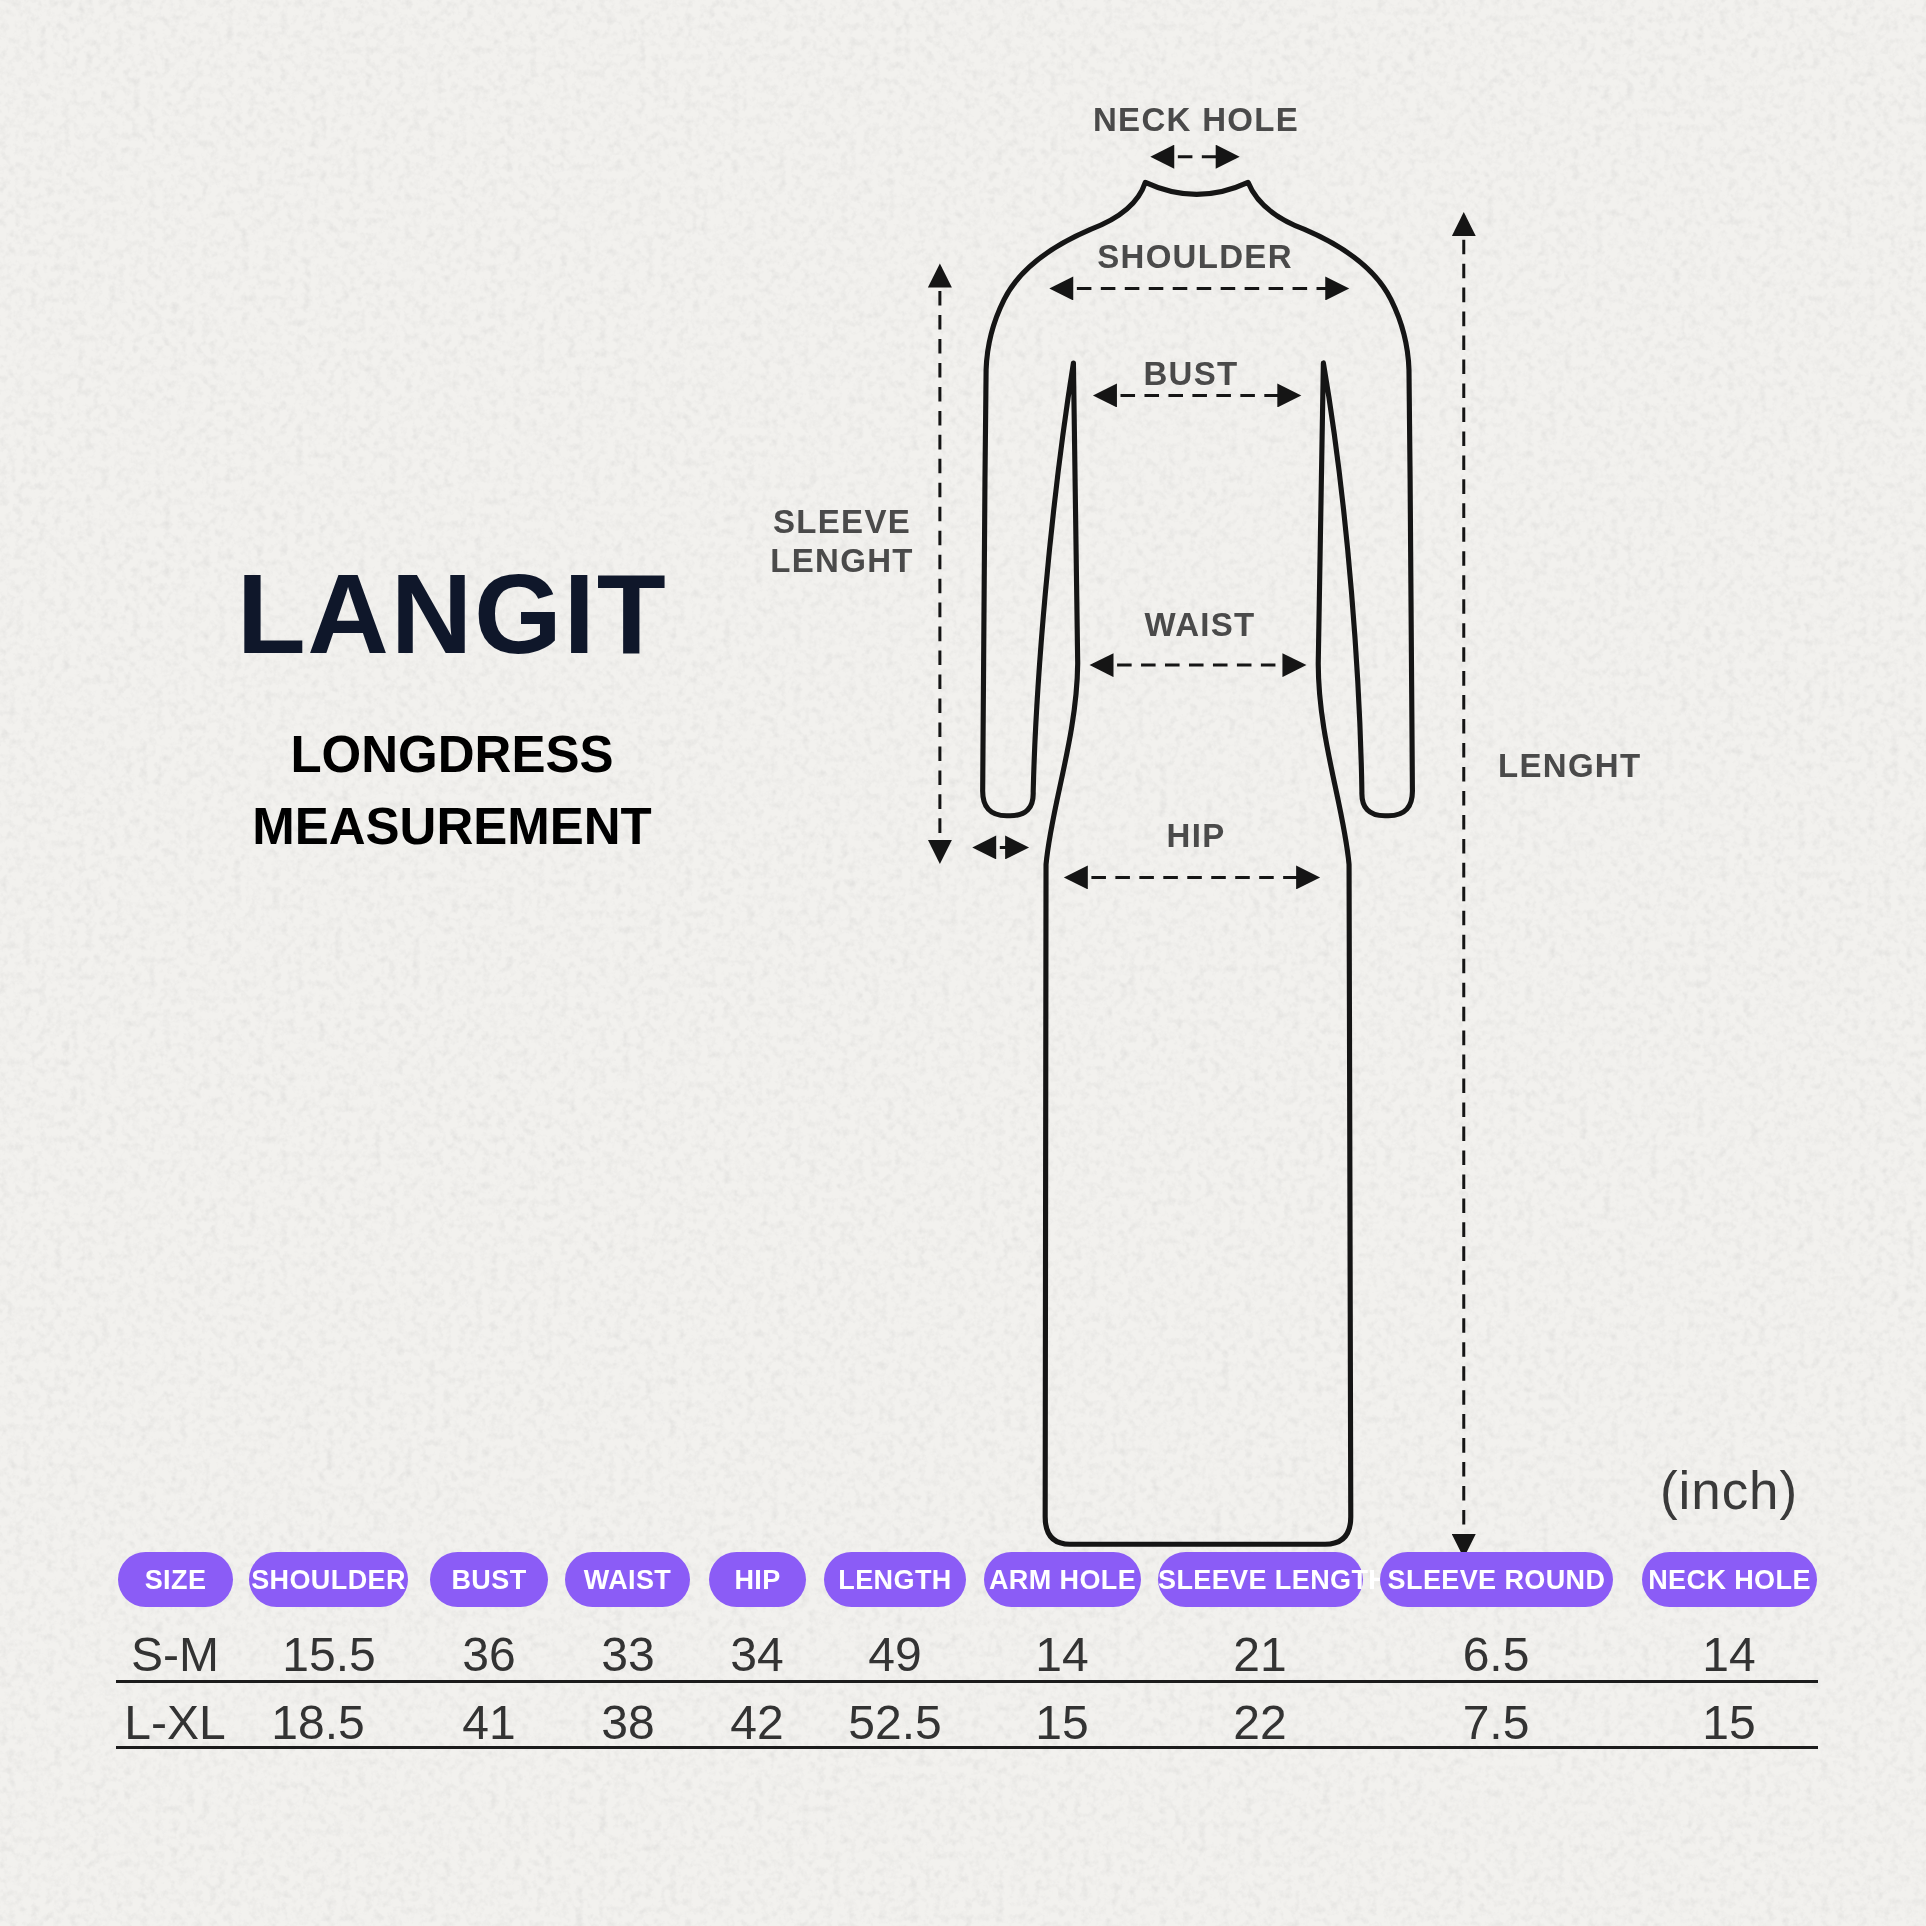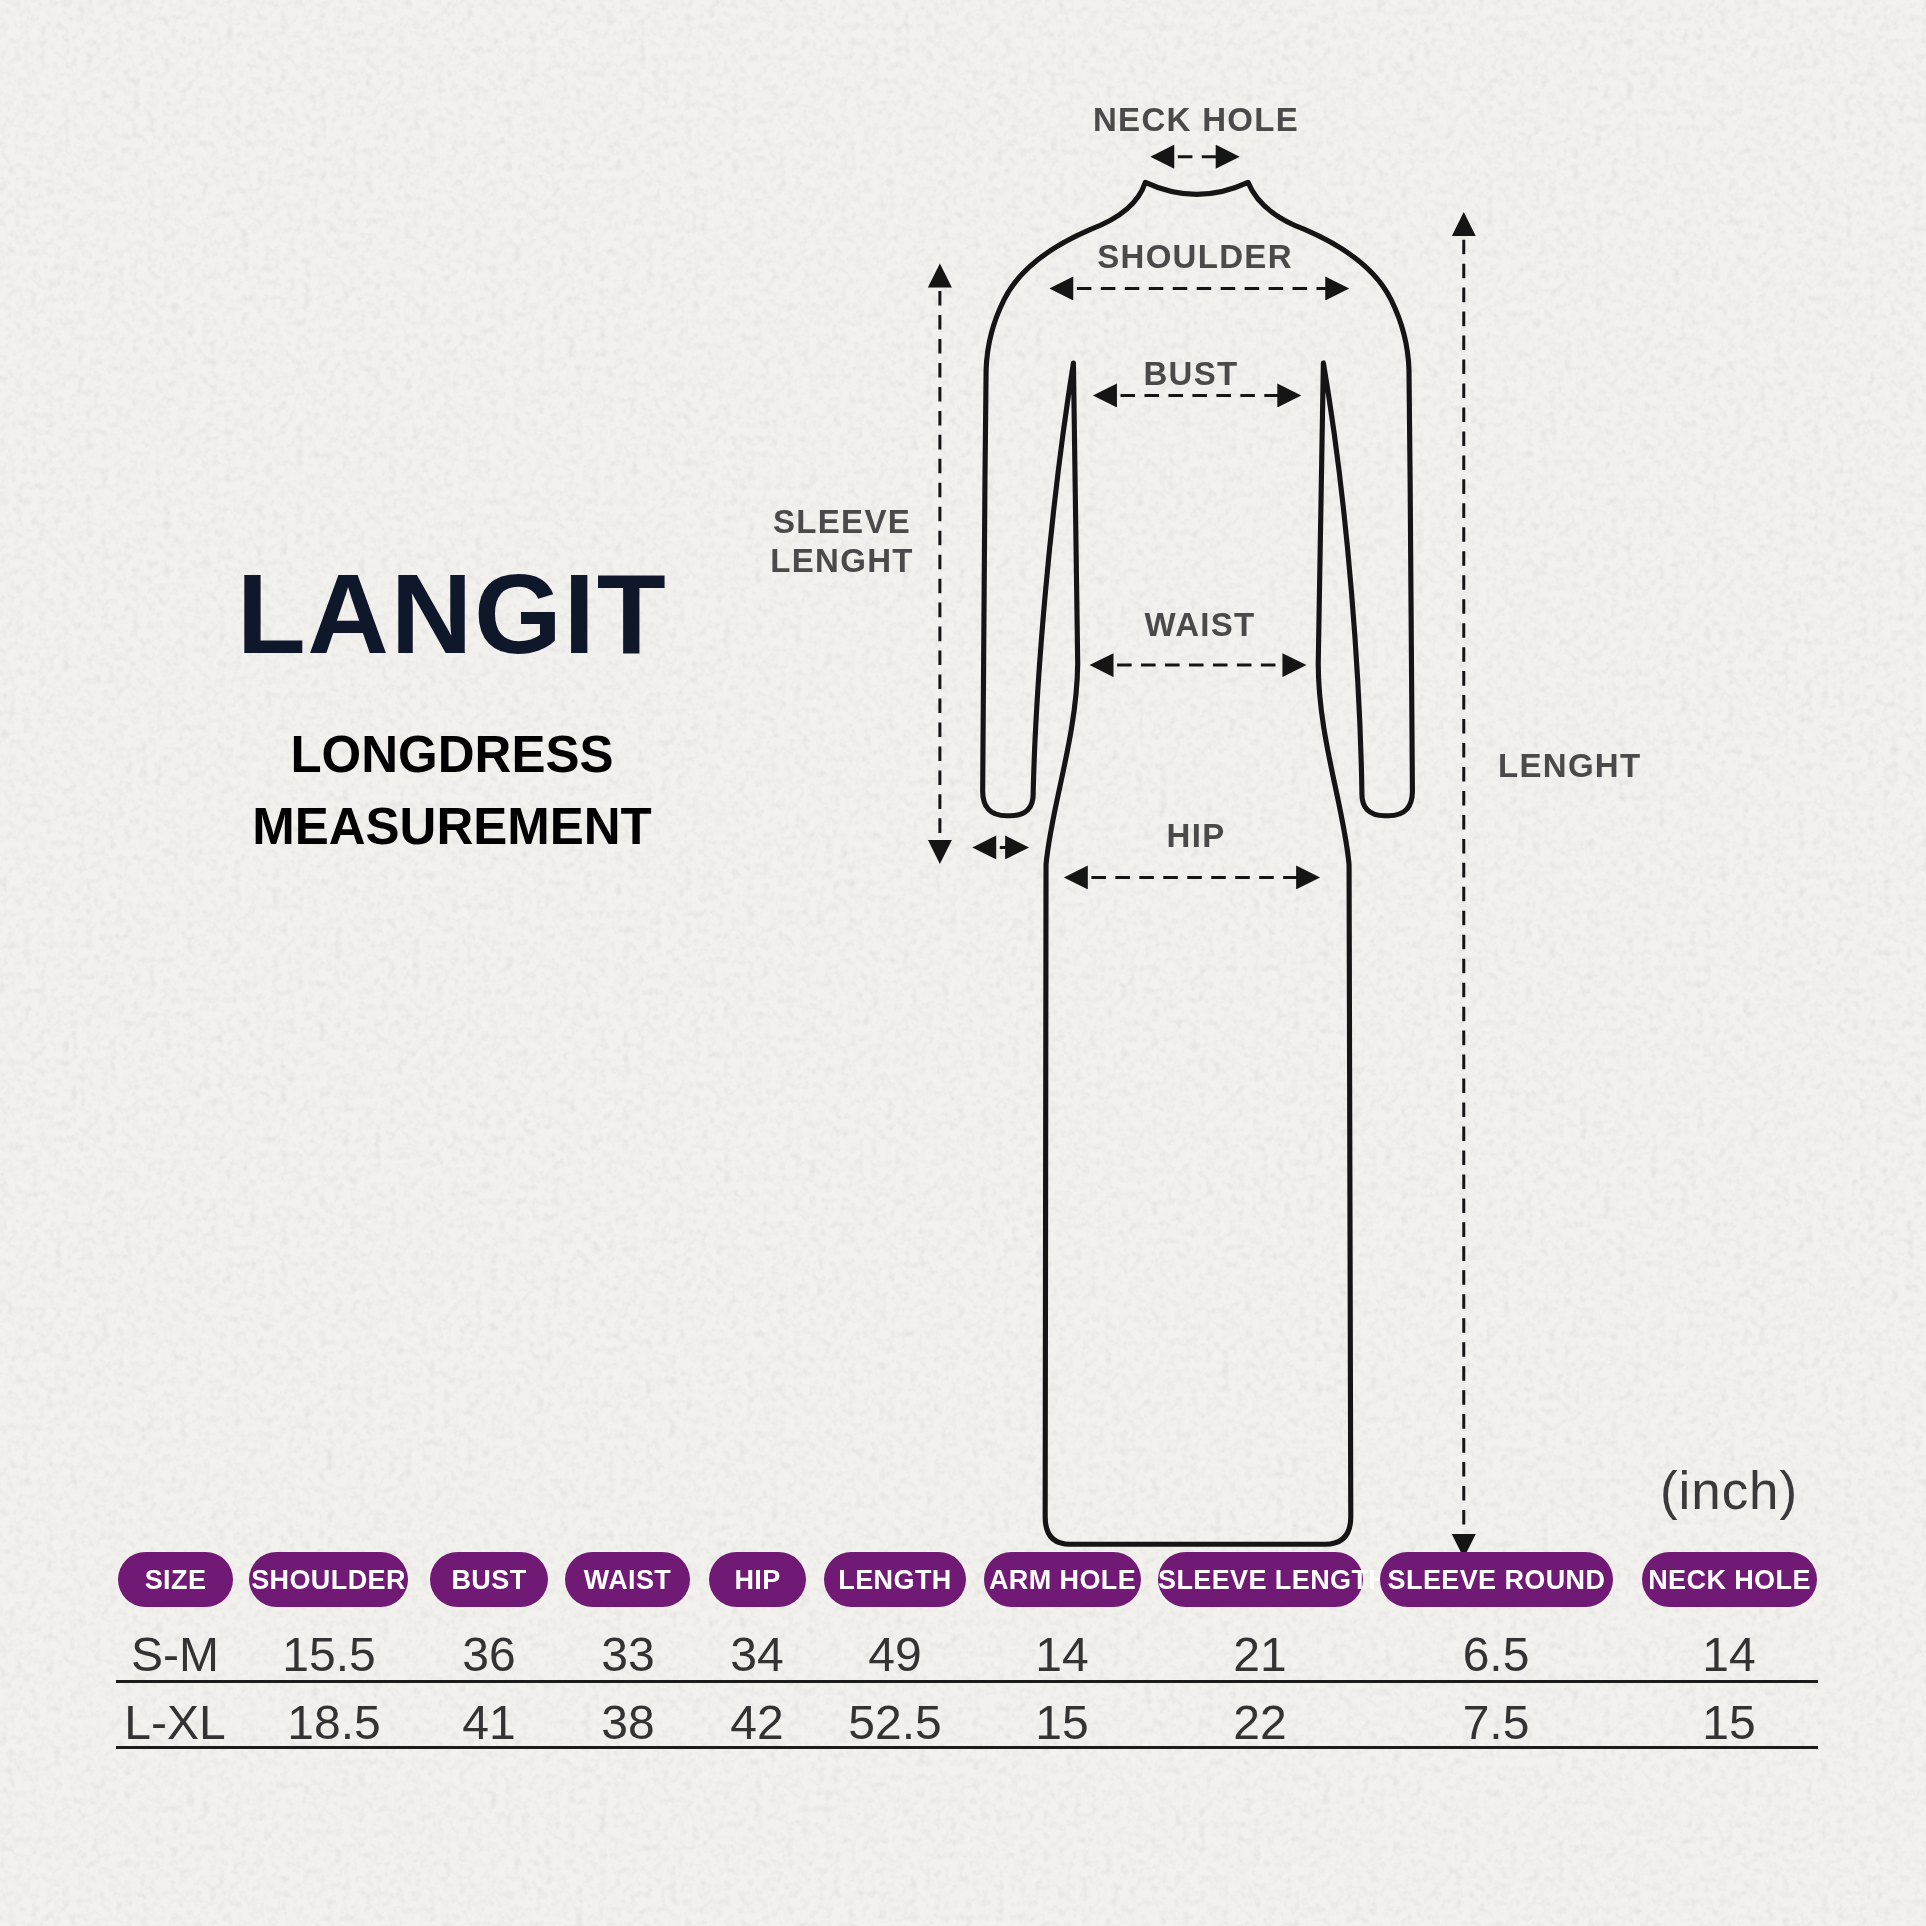--- a/index.html
+++ b/index.html
@@ -16,21 +16,21 @@
   .brand-title{font-size:51px;font-weight:700;color:#000000;line-height:1.42;margin-top:45px;}
 
   
   .dlabel{position:absolute;transform:translate(-50%,-50%);font-size:33px;font-weight:600;
           color:#4a4a4a;letter-spacing:1.3px;white-space:nowrap;z-index:2;text-align:center;}
   .dlabel.left-anchor{transform:translate(0,-50%);}
   .unit{position:absolute;transform:translate(-50%,-50%);font-size:53px;font-weight:500;
         color:#3a3a3a;letter-spacing:0.9px;z-index:2;}
 
   
-  .pill{position:absolute;top:1552px;height:55px;background:#701a75;border-radius:28px;
+  .pill{position:absolute;top:1552px;height:55px;background:#8b5cf6;border-radius:28px;
         color:#fff;font-weight:700;font-size:27px;letter-spacing:0.4px;line-height:57px;
         text-align:center;white-space:nowrap;z-index:2;font-stretch:condensed;}
   .cell{position:absolute;width:188px;transform:translateX(-50%);text-align:center;
         font-size:48px;font-weight:400;color:#333;z-index:2;font-stretch:condensed;}
   .rule{position:absolute;left:116px;width:1702px;height:2.6px;background:#1c1c1c;z-index:2;}
 </style>
 </head>
 <body>
 
 <div class="canvas">
@@ -130,21 +130,21 @@
   <div class="cell" style="left:757px;top:1627px;">34</div>
   <div class="cell" style="left:895px;top:1627px;">49</div>
   <div class="cell" style="left:1062px;top:1627px;">14</div>
   <div class="cell" style="left:1260px;top:1627px;">21</div>
   <div class="cell" style="left:1496px;top:1627px;">6.5</div>
   <div class="cell" style="left:1729px;top:1627px;">14</div>
 
   <div class="rule" style="top:1680px;"></div>
 
   <div class="cell" style="left:175px;top:1695px;">L-XL</div>
-  <div class="cell" style="left:334px;top:1695px;">18.5</div>
+  <div class="cell" style="left:318px;top:1695px;">18.5</div>
   <div class="cell" style="left:489px;top:1695px;">41</div>
   <div class="cell" style="left:628px;top:1695px;">38</div>
   <div class="cell" style="left:757px;top:1695px;">42</div>
   <div class="cell" style="left:895px;top:1695px;">52.5</div>
   <div class="cell" style="left:1062px;top:1695px;">15</div>
   <div class="cell" style="left:1260px;top:1695px;">22</div>
   <div class="cell" style="left:1496px;top:1695px;">7.5</div>
   <div class="cell" style="left:1729px;top:1695px;">15</div>
 
   <div class="rule" style="top:1746px;"></div>

